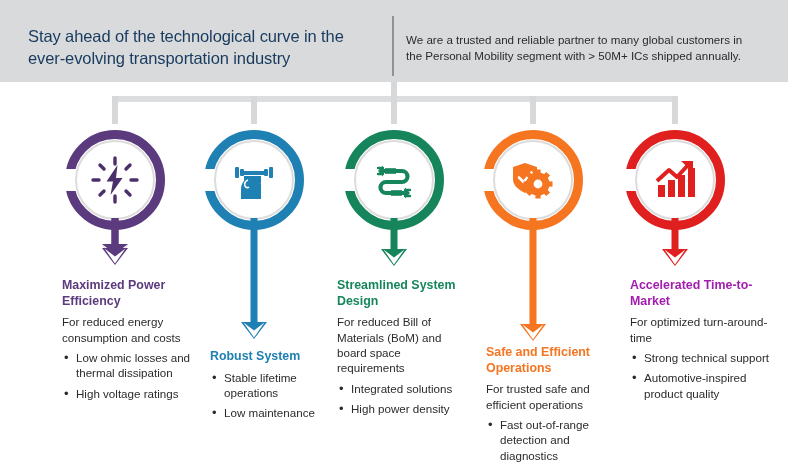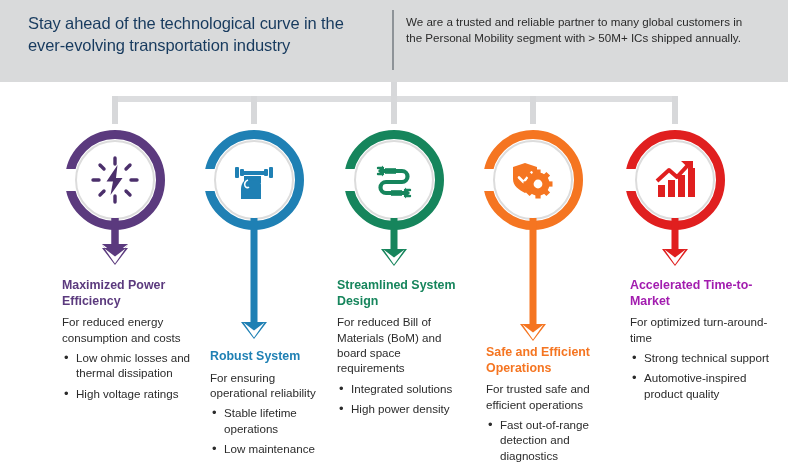--- a/index.html
+++ b/index.html
@@ -8,21 +8,21 @@
     background: #ffffff;
     font-family: "Liberation Sans", sans-serif;
     overflow: hidden;
   }
   #page { position: relative; width: 788px; height: 470px; background: #ffffff; }
 
   
   .header {
     position: absolute; left: 0; top: 0; width: 788px; height: 82px;
     background: #d9dadb;
-    display: flex; align-items: flex-start;
+    display: flex; align-items: center;
   }
   .header-left {
     width: 392px; padding: 13px 18px 0 28px;
   }
   .header-title {
     font-size: 16.5px; line-height: 1.33; color: #173a5e;
     font-weight: 400; letter-spacing: -0.1px;
   }
   .header-divider {
     width: 2px; height: 60px; background: #8e9398; margin-top: 10px; flex: 0 0 2px;
@@ -165,21 +165,20 @@
           <path d="M19 25 c-3 1 -4 4 -3 6 c1 2 3 2 4 1" fill="none" stroke="#ffffff" stroke-width="1.6"></path>
         </svg>
       </div>
     </div>
     <svg class="arrow" style="left:237px; top:218px;" width="34" height="122" viewBox="0 0 34 122">
       <path d="M13.5 0 H20.5 V104 H30 L17 121 L4 104 H13.5 Z" fill="#1f80b4"></path>
       <path d="M6.5 104.5 L17 119.5 L27.5 104.5 L17 112.5 Z" fill="#ffffff"></path>
     </svg>
     <div class="txt" style="left:210px; top:349px; width:122px;">
       <h3 style="color:#1f80b4;">Robust System</h3>
-      <div class="desc">For ensuring operational reliability</div>
       <ul>
         <li>Stable lifetime operations</li>
         <li>Low maintenance</li>
       </ul>
     </div>
   </div>
 
   <div class="col">
     <div class="circle-wrap" style="left:344px; top:130px;">
       <div class="ring" style="border-color:#16855c;"></div>

